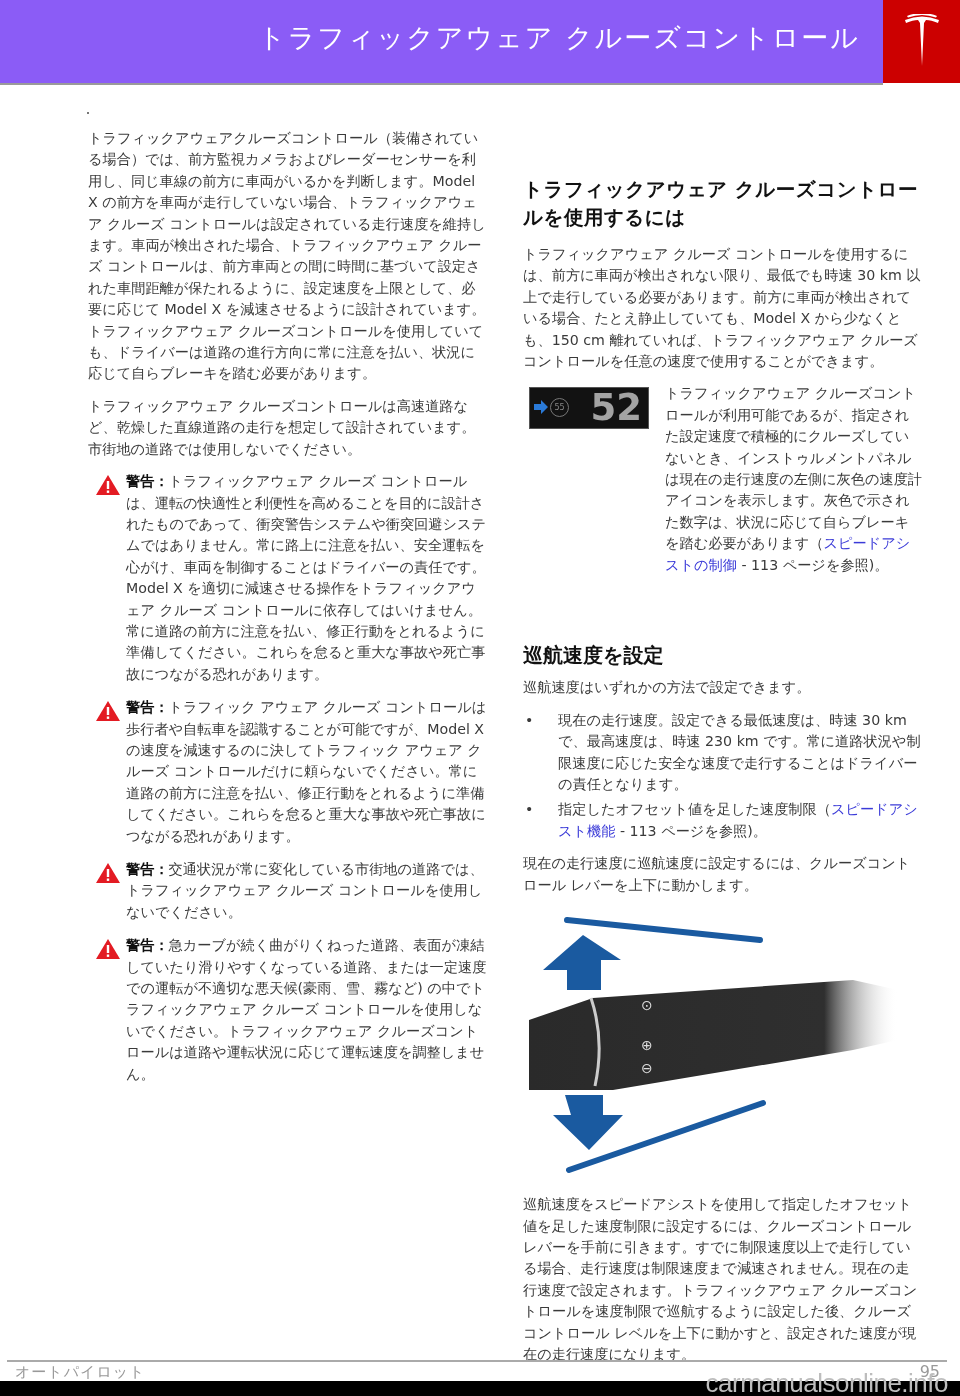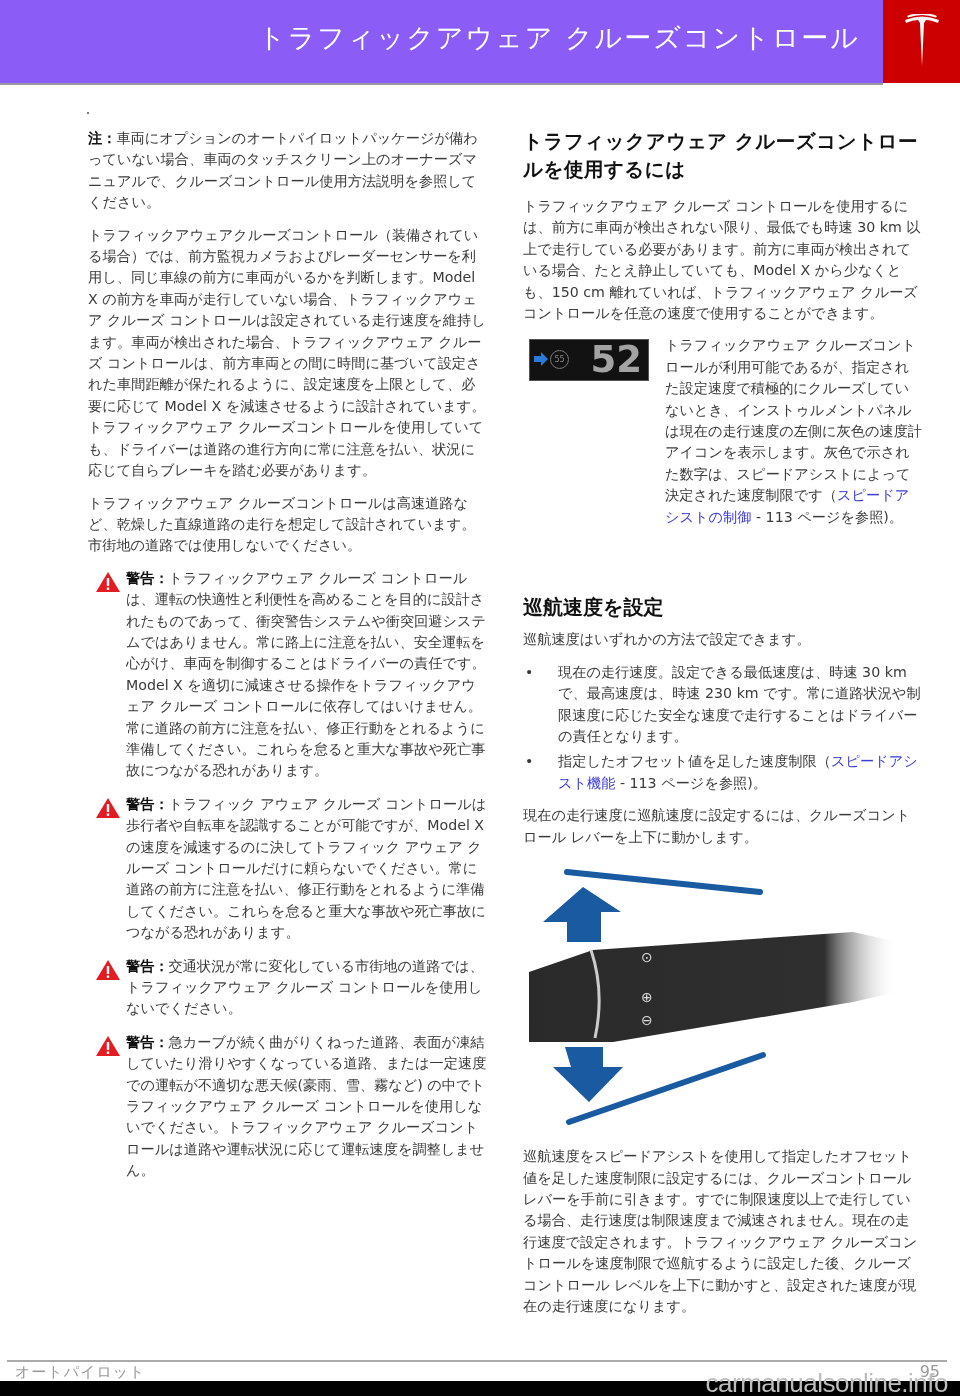--- a/index.html
+++ b/index.html
@@ -8,21 +8,21 @@
   .header { position: absolute; left: 0; top: 0; width: 960px; height: 83px; background: #8b5cf6; }
   .header-title { position: absolute; right: 100px; top: 20px; font-family: "DejaVu Serif", serif;
                   color: #ffffff; font-size: 27px; letter-spacing: 2px; font-weight: normal; }
   .logo-box { position: absolute; right: 0; top: 0; width: 77px; height: 83px; background: #cc0000; }
   .logo-box svg { position: absolute; left: 20px; top: 14px; }
   .header-edge { position: absolute; left: 0; top: 83px; width: 883px; height: 2px; background: #9a9a9a; }
   .dot { position: absolute; left: 87px; top: 112px; width: 2px; height: 2px; background: #777; }
 
   .col { position: absolute; top: 128px; width: 400px; font-size: 14.2px; line-height: 21.4px; color: #3a3a3a; }
   .col-left { left: 88px; }
-  .col-right { left: 523px; }
+  .col-right { left: 523px; margin-top: 48px; }
   p { margin: 0 0 11px 0; }
   .label { font-weight: bold; color: #111; }
   .warn { position: relative; padding-left: 38px; margin: 0 0 12px 0; }
   .warn-icon { position: absolute; left: 8px; top: 4px; width: 24px; height: 20px; }
   h2 { font-size: 19.5px; line-height: 28px; margin: 0 0 12px 0; color: #111; font-weight: bold; letter-spacing: 0.5px; }
   h3 { font-size: 20px; line-height: 28px; margin: 18px 0 8px 0; color: #111; font-weight: bold; }
   .link { color: #3b3bd8; }
   .speed-row { position: relative; min-height: 240px; margin-bottom: 8px; }
   .speed-img { position: absolute; left: 6px; top: 4px; width: 118px; height: 40px; background: #121212;
                border: 1px solid #555; }
@@ -50,21 +50,20 @@
     <svg width="38" height="52" viewBox="0 0 38 52">
       <path d="M2 6 Q19 -1 36 6 L35 9 Q28 6 23 6 L21 9 L19 52 L17 9 L15 6 Q10 6 3 9 Z" fill="#ffffff"></path>
       <path d="M4 2 Q19 -4 34 2 L33 3.5 Q19 -1.5 5 3.5 Z" fill="#ffffff"></path>
     </svg>
   </div>
 </div>
 <div class="header-edge"></div>
 <div class="dot"></div>
 
 <div class="col col-left">
-  <p><span class="label">注：</span><span>車両にオプションのオートパイロットパッケージが備わっていない場合、車両のタッチスクリーン上のオーナーズマニュアルで、クルーズコントロール使用方法説明を参照してください。</span></p>
   <p>トラフィックアウェアクルーズコントロール（装備されている場合）では、前方監視カメラおよびレーダーセンサーを利用し、同じ車線の前方に車両がいるかを判断します。Model X の前方を車両が走行していない場合、トラフィックアウェア クルーズ コントロールは設定されている走行速度を維持します。車両が検出された場合、トラフィックアウェア クルーズ コントロールは、前方車両との間に時間に基づいて設定された車間距離が保たれるように、設定速度を上限として、必要に応じて Model X を減速させるように設計されています。トラフィックアウェア クルーズコントロールを使用していても、ドライバーは道路の進行方向に常に注意を払い、状況に応じて自らブレーキを踏む必要があります。</p>
   <p>トラフィックアウェア クルーズコントロールは高速道路など、乾燥した直線道路の走行を想定して設計されています。市街地の道路では使用しないでください。</p>
 
   <div class="warn">
     <svg class="warn-icon" viewBox="0 0 24 20">
         <path d="M12 0 L24 20 L0 20 Z" fill="#e31b23"></path>
         <rect x="10.8" y="6" width="2.4" height="8" fill="#fff"></rect>
         <rect x="10.8" y="15.5" width="2.4" height="2.4" fill="#fff"></rect>
       </svg>
     <span class="label">警告：</span><span>トラフィックアウェア クルーズ コントロールは、運転の快適性と利便性を高めることを目的に設計されたものであって、衝突警告システムや衝突回避システムではありません。常に路上に注意を払い、安全運転を心がけ、車両を制御することはドライバーの責任です。Model X を適切に減速させる操作をトラフィックアウェア クルーズ コントロールに依存してはいけません。常に道路の前方に注意を払い、修正行動をとれるように準備してください。これらを怠ると重大な事故や死亡事故につながる恐れがあります。</span>
@@ -100,21 +99,21 @@
   <p>トラフィックアウェア クルーズ コントロールを使用するには、前方に車両が検出されない限り、最低でも時速 30 km 以上で走行している必要があります。前方に車両が検出されている場合、たとえ静止していても、Model X から少なくとも、150 cm 離れていれば、トラフィックアウェア クルーズコントロールを任意の速度で使用することができます。</p>
 
   <div class="speed-row">
     <div class="speed-img">
       <svg class="speed-arrow" width="14" height="14" viewBox="0 0 14 14">
           <path d="M0 4 L7 4 L7 0 L14 7 L7 14 L7 10 L0 10 Z" fill="#2a7ad8"></path>
         </svg>
       <div class="speed-circle">55</div>
       <div class="speed-num">52</div>
     </div>
-    <p class="speed-text"><span>トラフィックアウェア クルーズコントロールが利用可能であるが、指定された設定速度で積極的にクルーズしていないとき、インストゥルメントパネルは現在の走行速度の左側に灰色の速度計アイコンを表示します。灰色で示された数字は、スピードアシストによって決定された速度制限です（</span><span class="link">スピードアシストの制御</span><span> - 113 ページを参照)。</span></p>
+    <p class="speed-text"><span>トラフィックアウェア クルーズコントロールが利用可能であるが、指定された設定速度で積極的にクルーズしていないとき、インストゥルメントパネルは現在の走行速度の左側に灰色の速度計アイコンを表示します。灰色で示された数字は、状況に応じて自らブレーキを踏む必要があります（</span><span class="link">スピードアシストの制御</span><span> - 113 ページを参照)。</span></p>
   </div>
 
   <h3>巡航速度を設定</h3>
   <p>巡航速度はいずれかの方法で設定できます。</p>
   <ul>
     <li><span class="bullet">•</span><span>現在の走行速度。設定できる最低速度は、時速 30 km で、最高速度は、時速 230 km です。常に道路状況や制限速度に応じた安全な速度で走行することはドライバーの責任となります。</span></li>
     <li><span class="bullet">•</span><span>指定したオフセット値を足した速度制限（</span><span class="link">スピードアシスト機能</span><span> - 113 ページを参照)。</span></li>
   </ul>
   <p>現在の走行速度に巡航速度に設定するには、クルーズコントロール レバーを上下に動かします。</p>
 

